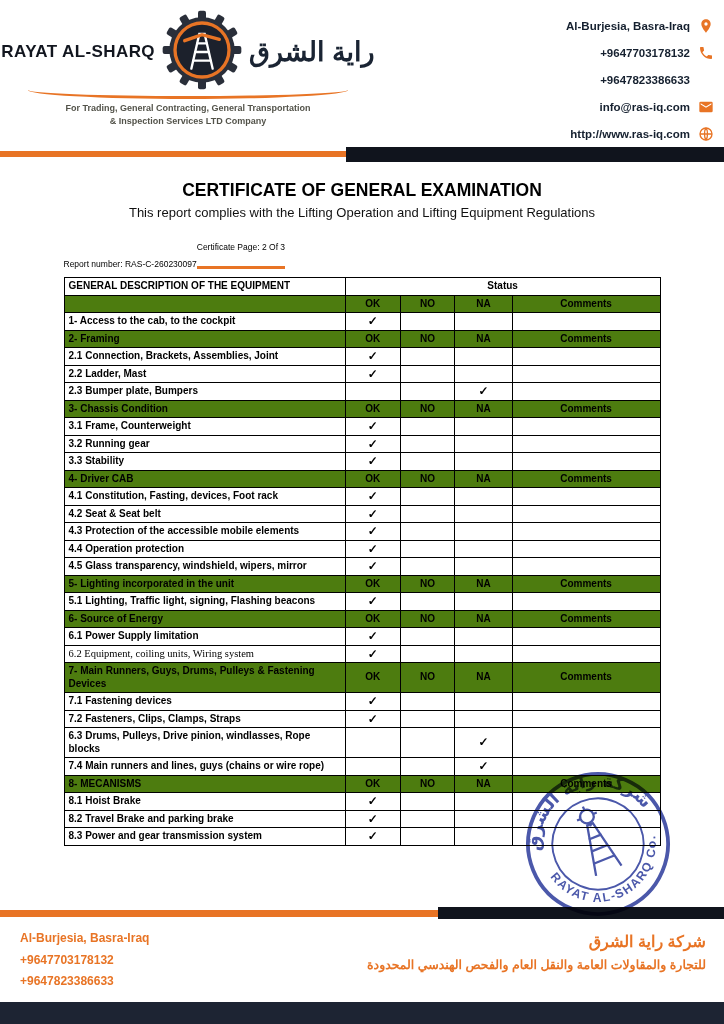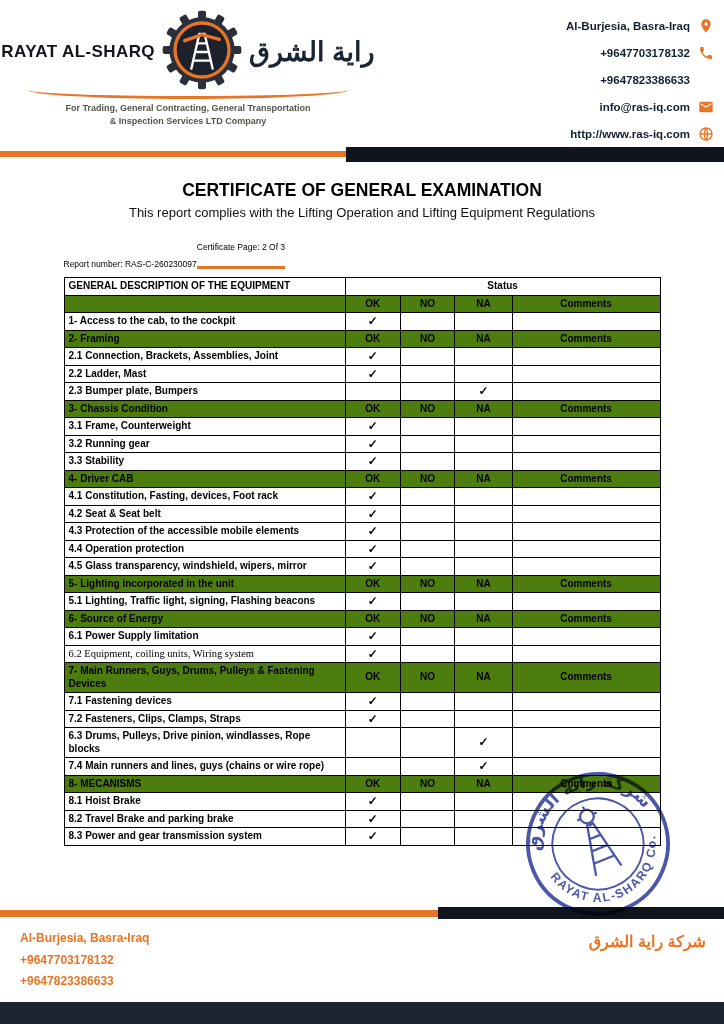--- a/index.html
+++ b/index.html
@@ -411,16 +411,17 @@
     <div class="fbar-dark"></div>
   </div>
   <div class="fcontent">
     <div class="foot-left">
       <div>Al-Burjesia, Basra-Iraq</div>
       <div>+9647703178132</div>
       <div>+9647823386633</div>
     </div>
     <div class="foot-right">
       <div class="ar1">شركة راية الشرق</div>
+      <div class="ar2">للتجارة والمقاولات العامة والنقل العام والفحص الهندسي المحدودة</div>
     </div>
   </div>
   <div class="bottom-bar"></div>
 </div>
 
 </body></html>

